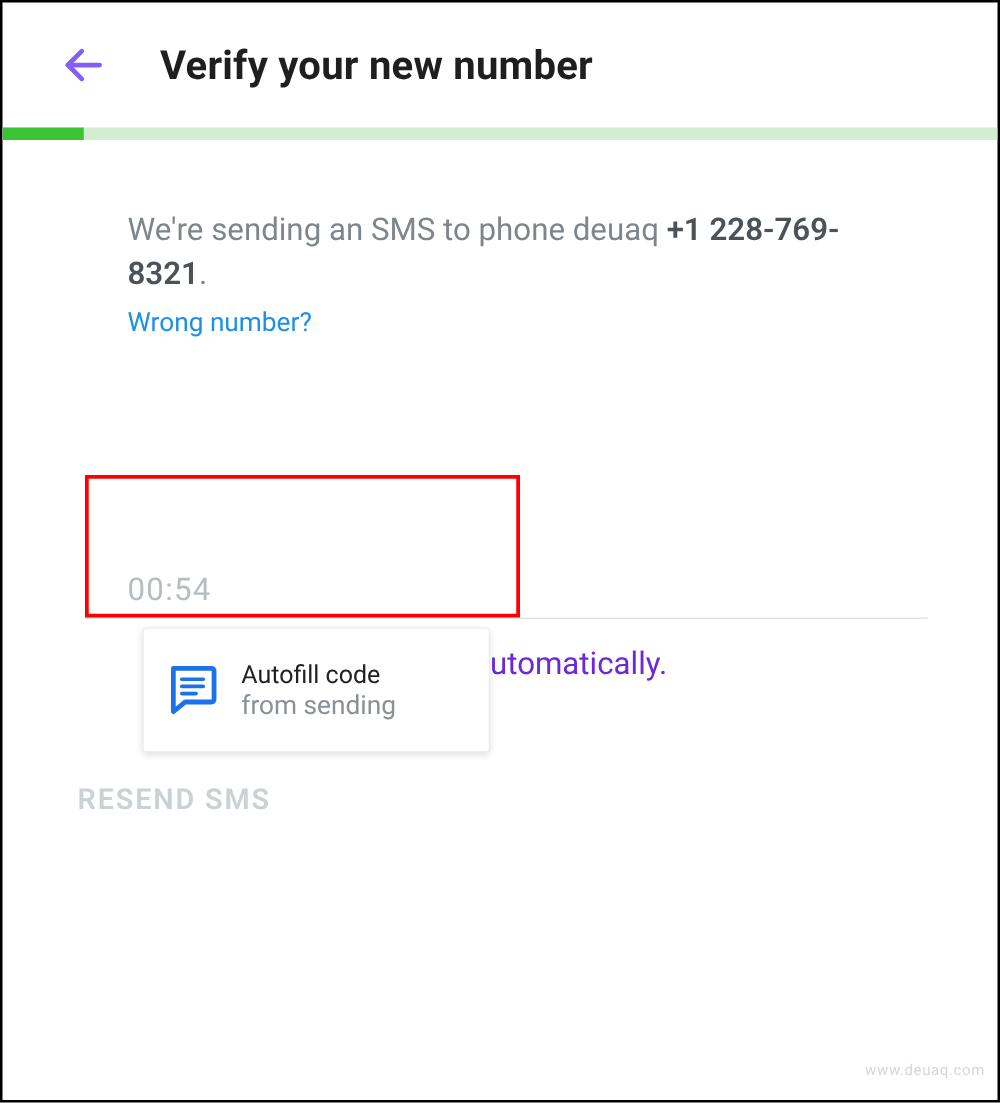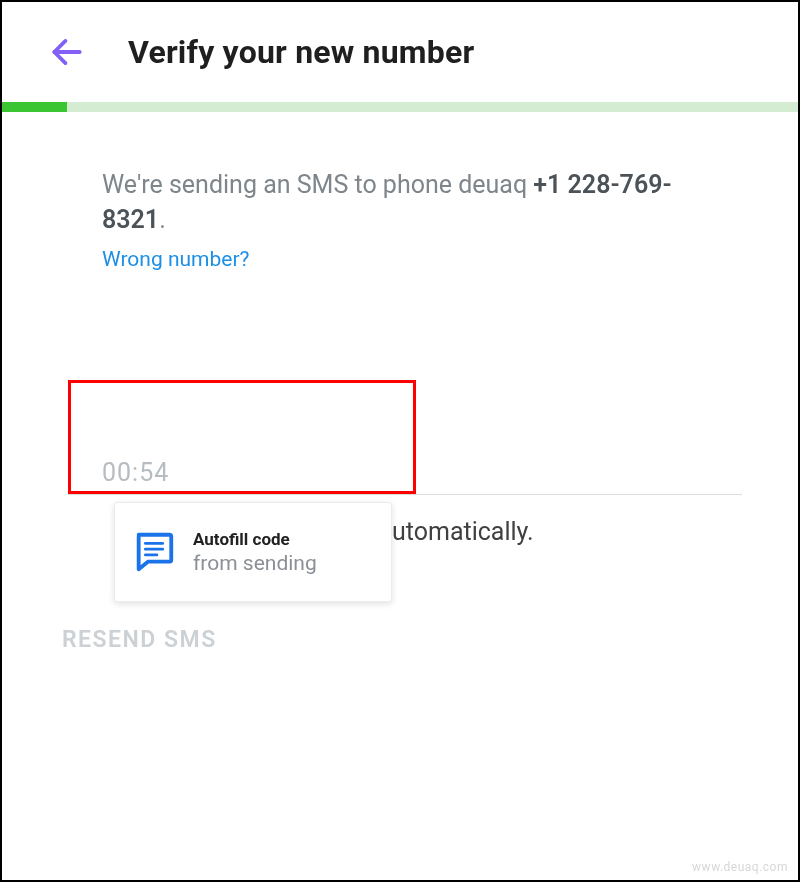--- a/index.html
+++ b/index.html
@@ -101,21 +101,21 @@
     height: 114px;
     border: 3px solid #ff0000;
     pointer-events: none;
   }
 
   .partial-text {
     position: absolute;
     left: 390px;
     top: 515px;
     font-size: 25px;
-    color: #404040;
+    color: #6d28d9;
   }
 
   .autofill-card {
     position: absolute;
     left: 112px;
     top: 500px;
     width: 278px;
     height: 100px;
     background: #fff;
     border: 1px solid #ececec;
@@ -126,22 +126,22 @@
     padding: 0 16px;
     cursor: pointer;
   }
   .autofill-icon {
     width: 46px;
     height: 46px;
     flex-shrink: 0;
   }
   .autofill-texts { margin-left: 16px; }
   .autofill-title {
-    font-size: 17px;
-    font-weight: 700;
+    font-size: 20px;
+    font-weight: 400;
     color: #222;
   }
   .autofill-sub {
     font-size: 21px;
     color: #8a9096;
     margin-top: 2px;
   }
 
   .action-row {
     position: absolute;
@@ -157,21 +157,21 @@
     font-weight: 600;
     letter-spacing: 1.5px;
     color: #cbd1d5;
     cursor: pointer;
     text-align: center;
   }
 
   .watermark {
     position: absolute;
     right: 10px;
-    bottom: 6px;
+    bottom: 17px;
     font-size: 12px;
     color: #d7d7d7;
     letter-spacing: 0.5px;
   }
 </style>
 </head>
 <body>
 
 <div class="header">
   <div class="back-icon">

